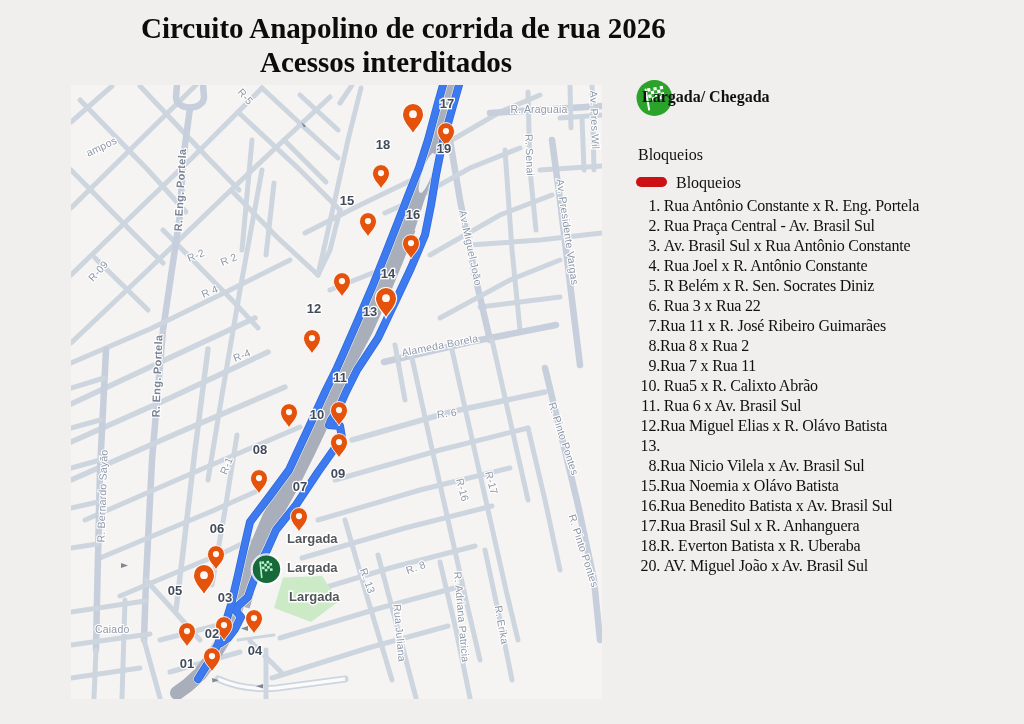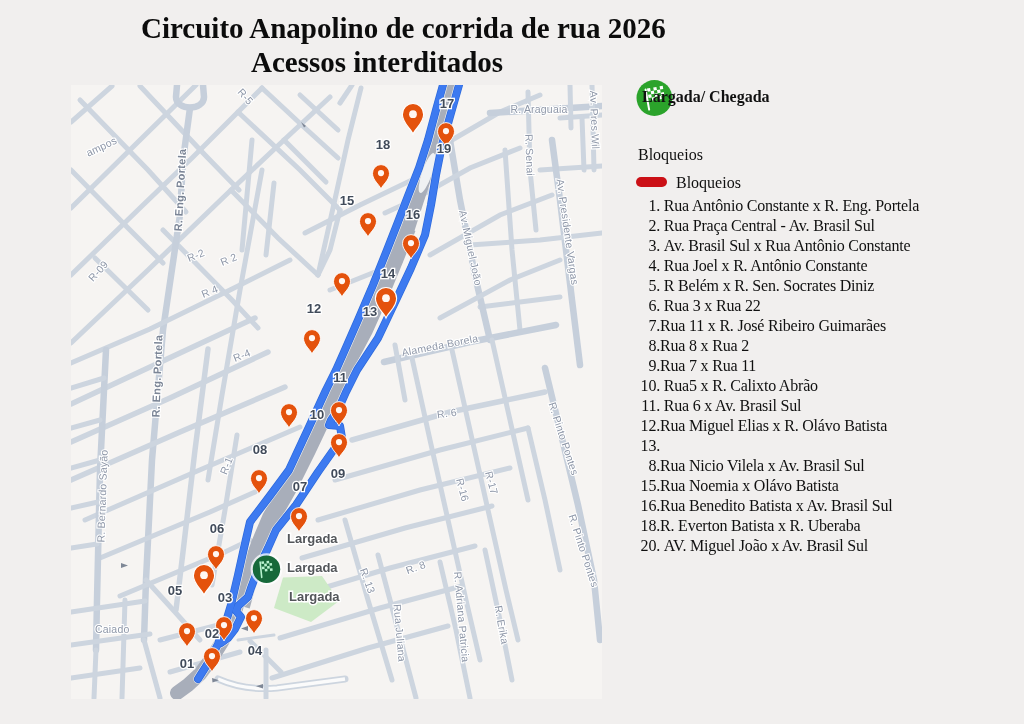--- a/index.html
+++ b/index.html
@@ -20,21 +20,21 @@
   .pl{font-family:"Liberation Sans",sans-serif;font-size:13px;font-weight:bold;fill:#414b5a;
       stroke:#ffffff;stroke-width:2.6px;paint-order:stroke;text-anchor:middle;}
   .lg{font-family:"Liberation Sans",sans-serif;font-size:13px;font-weight:bold;fill:#53565a;
       stroke:#ffffff;stroke-width:3px;paint-order:stroke;}
 </style>
 </head>
 <body>
 
 <div class="title" id="t1" style="left:141px;top:17px;">Circuito Anapolino de corrida de rua 2026</div>
 
-<div class="title" id="t2" style="left:251px;top:51px;">Acessos interditados</div>
+<div class="title" id="t2" style="left:260px;top:51px;">Acessos interditados</div>
 
 <svg id="map" style="position:absolute;left:71px;top:85px;" width="531" height="614" viewBox="71 85 531 614">
 
   <rect x="71" y="85" width="531" height="614" fill="#f6f4f2"></rect>
   <g id="streets-west">
 
     <path class="rd" stroke-width="5" d="M71,122 L112,86"></path>
     <path class="rd" stroke-width="5" d="M71,208 L140,140 L196,85"></path>
     <path class="rd" stroke-width="5" d="M71,275 L142,206 L192,158 L238,112 L262,88"></path>
     <path class="rd" stroke-width="5" d="M71,343 L148,270 L231,190 L284,140 L330,97"></path>
@@ -375,20 +375,24 @@
     </div>
 <div class="li">
       <span class="n">15.</span>
       <span>Rua Noemia x Olávo Batista</span>
     </div>
 <div class="li">
       <span class="n">16.</span>
       <span>Rua Benedito Batista x Av. Brasil Sul</span>
     </div>
 <div class="li">
+      <span class="n">17.</span>
+      <span>Rua Brasil Sul x R. Anhanguera</span>
+    </div>
+<div class="li">
       <span class="n">18.</span>
       <span>R. Everton Batista x R. Uberaba</span>
     </div>
 <div class="li">
       <span class="n">20.</span>
       <span>&nbsp;AV. Miguel João x Av. Brasil Sul</span>
     </div>
 </div>
 
 </body></html>

